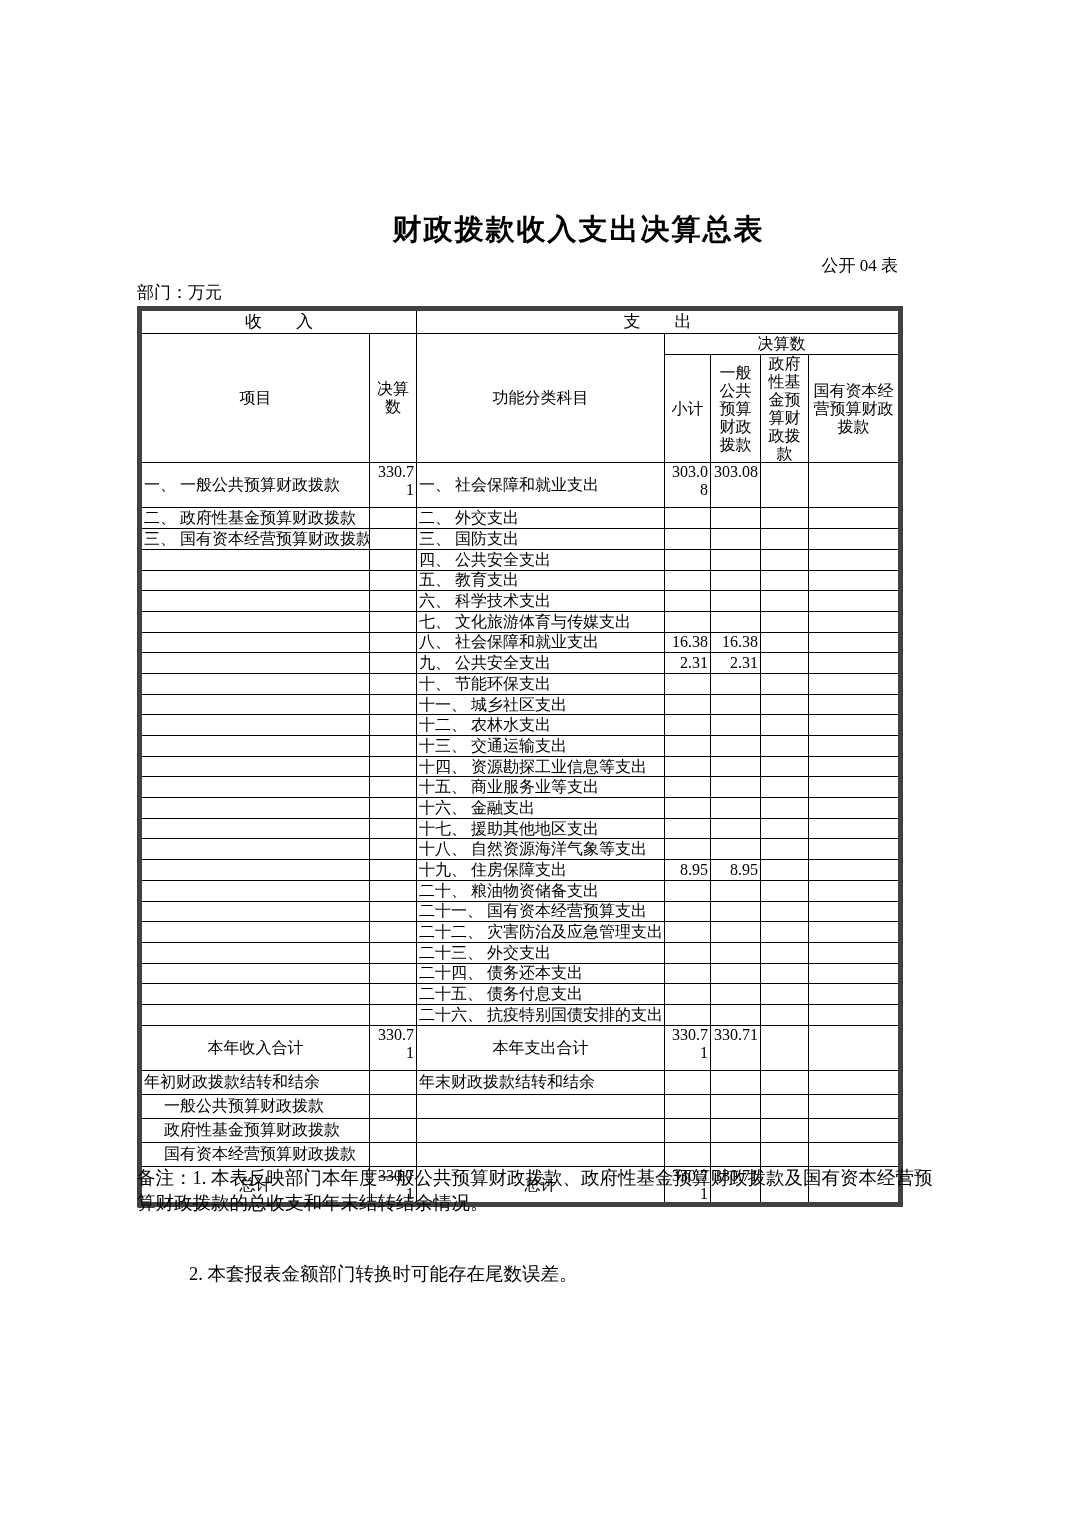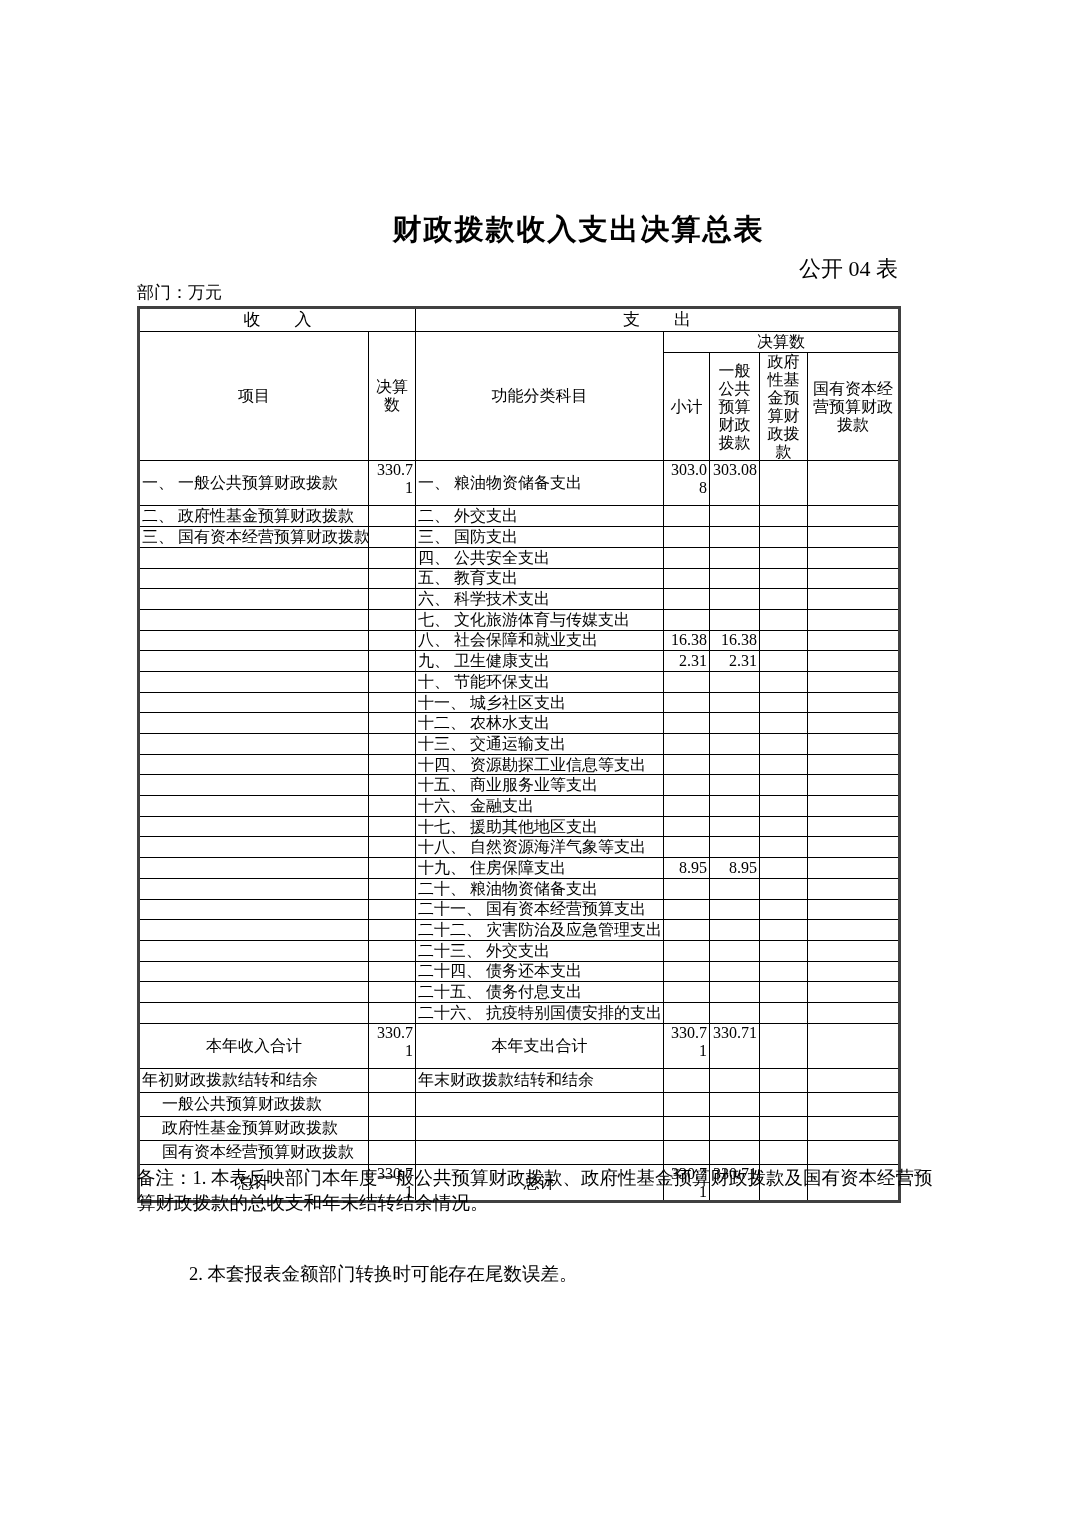--- a/index.html
+++ b/index.html
@@ -12,32 +12,32 @@
     color:#000;
     overflow:hidden;
   }
   .title {
     position:absolute; top:210px; left:0; width:100%;
     text-align:center;
     font-size:29px; font-weight:bold; letter-spacing:2px;padding-left:44px;
   }
   .doc-code {
     position:absolute; top:254px; left:137px; width:761px;
-    text-align:right; font-size:22px;
+    text-align:right; font-size:17px;
   }
   .meta-row {
     position:absolute; top:281px; left:137px; width:761px;
     display:flex; justify-content:space-between;
     font-size:17px;
   }
   table.fin {
     position:absolute; top:306px; left:137px;
     width:761px;
     border-collapse:collapse; table-layout:fixed;
-    border:3px solid #404040;
+    border:5px solid #404040;
   }
   table.fin td {
     border:1px solid #000;
     font-size:16px;
     line-height:1.12;
     padding:0 2px;
     overflow:hidden;
     vertical-align:middle;
     word-break:break-all;
   }
@@ -108,21 +108,21 @@
       <tr class="h3">
         <td>小计</td>
         <td>一般公共预算财政拨款</td>
         <td>政府性基金预算财政拨款</td>
         <td>国有资本经营预算财政拨款</td>
       </tr>
 
     <tr class="r-tall">
           <td class="lab inc">一、 一般公共预算财政拨款</td>
           <td class="val">330.71</td>
-          <td class="lab exp">一、 粮油物资储备支出</td>
+          <td class="lab exp">一、 社会保障和就业支出</td>
           <td class="val">303.08</td>
           <td class="val">303.08</td>
           <td class="val"></td>
           <td class="val"></td>
         </tr>
         <tr class="r-normal">
           <td class="lab inc">二、 政府性基金预算财政拨款</td>
           <td class="val"></td>
           <td class="lab exp">二、 外交支出</td>
           <td class="val"></td>
@@ -180,21 +180,21 @@
           <td class="val"></td>
           <td class="lab exp">八、 社会保障和就业支出</td>
           <td class="val">16.38</td>
           <td class="val">16.38</td>
           <td class="val"></td>
           <td class="val"></td>
         </tr>
         <tr class="r-normal">
           <td class="lab inc"></td>
           <td class="val"></td>
-          <td class="lab exp">九、 卫生健康支出</td>
+          <td class="lab exp">九、 公共安全支出</td>
           <td class="val">2.31</td>
           <td class="val">2.31</td>
           <td class="val"></td>
           <td class="val"></td>
         </tr>
         <tr class="r-normal">
           <td class="lab inc"></td>
           <td class="val"></td>
           <td class="lab exp">十、 节能环保支出</td>
           <td class="val"></td>

